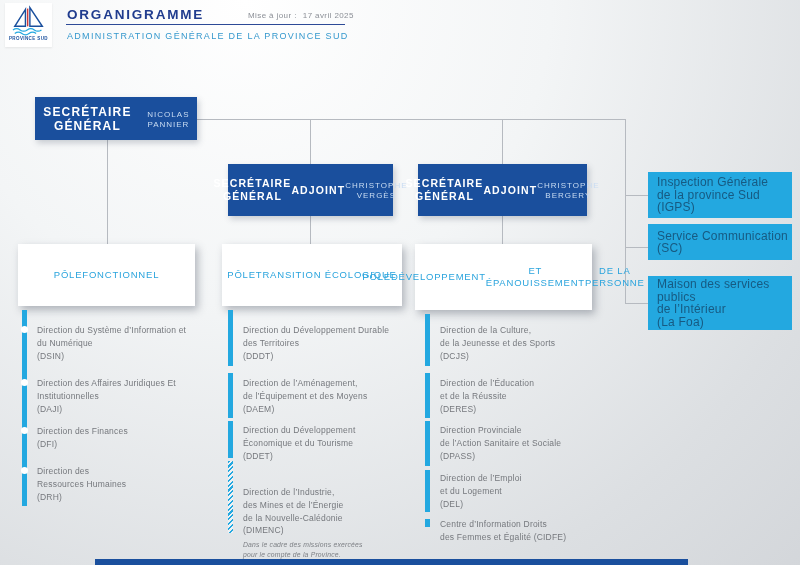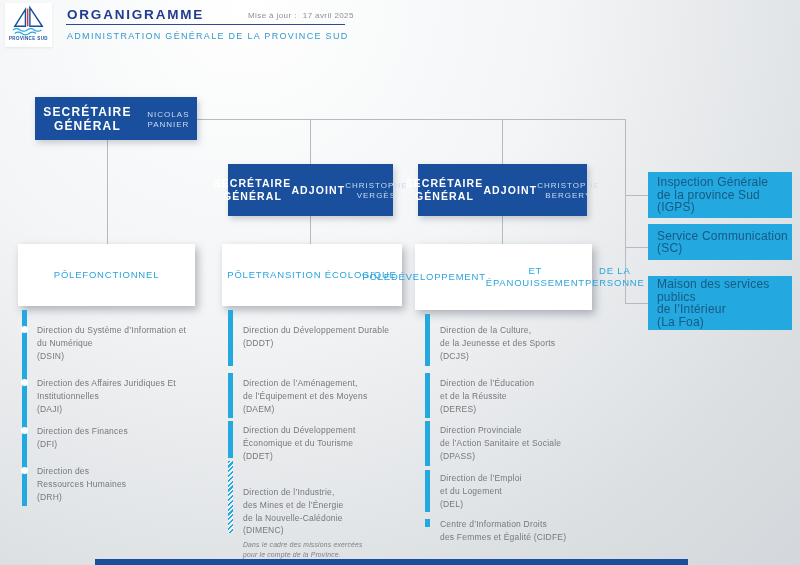--- a/index.html
+++ b/index.html
@@ -159,20 +159,21 @@
     <div>(DRH)</div>
   </div>
 
   <div class="bar" style="left:228px;top:310px;height:56px"></div>
   <div class="bar" style="left:228px;top:373px;height:45px"></div>
   <div class="bar" style="left:228px;top:421px;height:37px"></div>
   <div class="bar-hatch" style="left:228px;top:461px;height:72px"></div>
 
   <div class="dir" style="left:243px;top:324px;width:162px">
     <div>Direction du Développement Durable</div>
+    <div>des Territoires</div>
     <div>(DDDT)</div>
   </div>
   <div class="dir" style="left:243px;top:377px;width:162px">
     <div>Direction de l’Aménagement,</div>
     <div>de l’Équipement et des Moyens</div>
     <div>(DAEM)</div>
   </div>
   <div class="dir" style="left:243px;top:424px;width:162px">
     <div>Direction du Développement</div>
     <div>Économique et du Tourisme</div>

